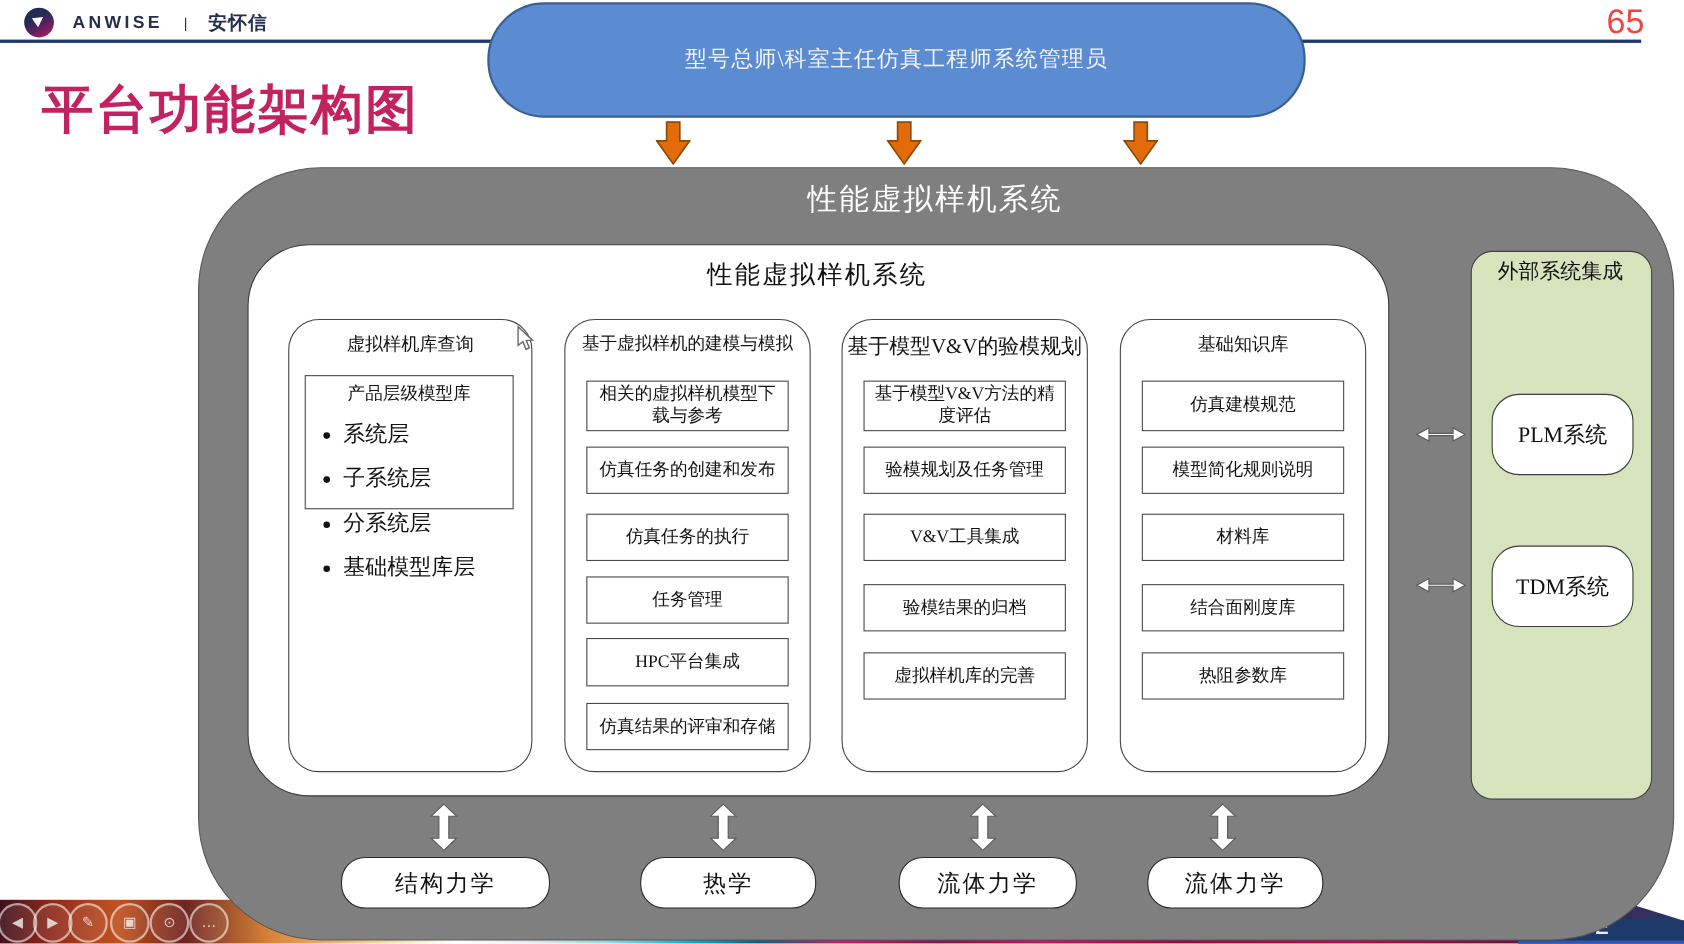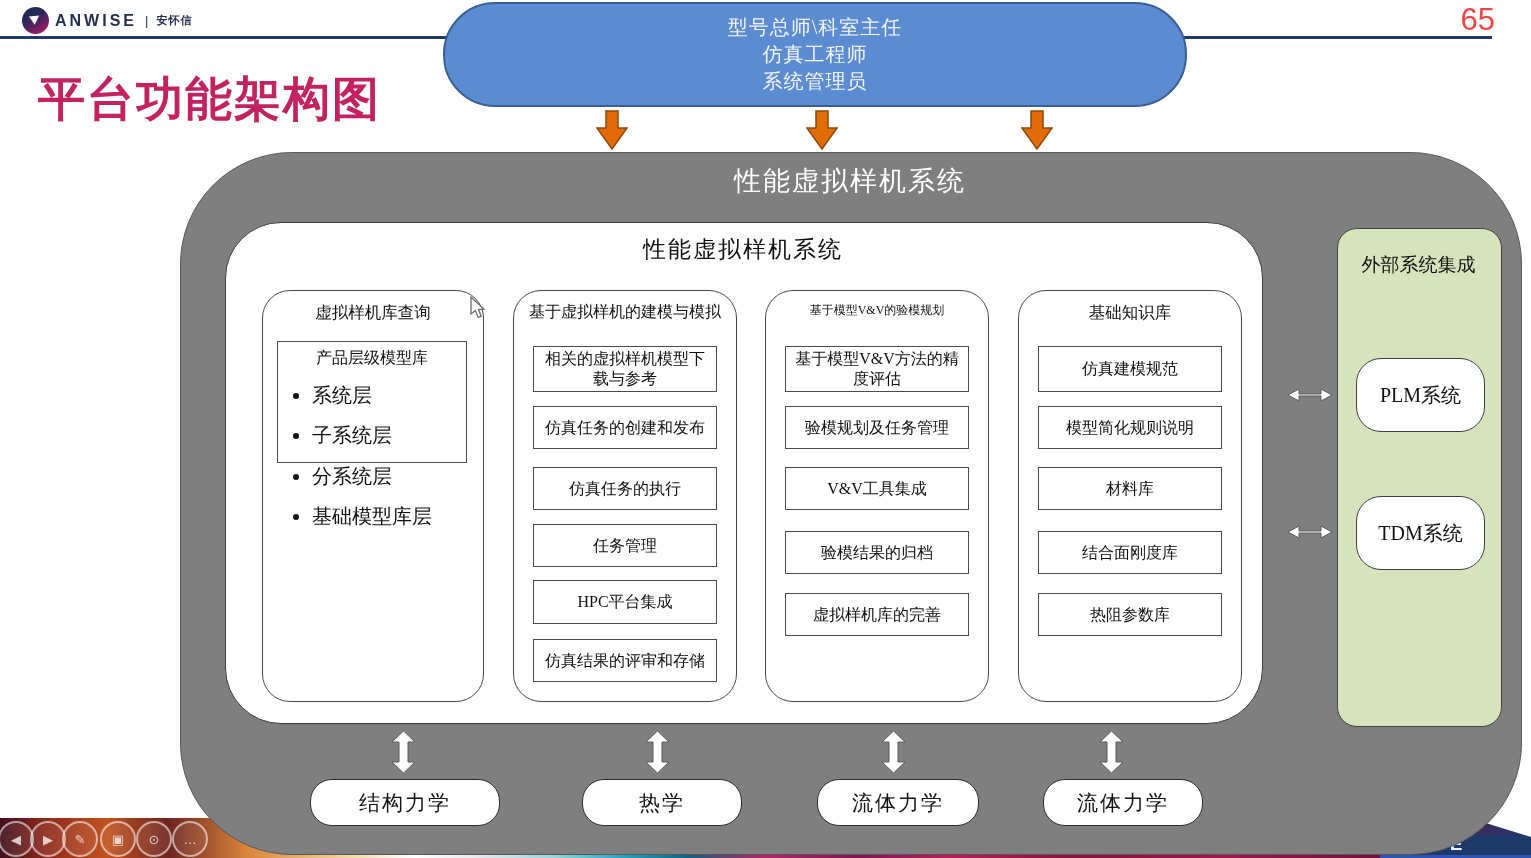--- a/index.html
+++ b/index.html
@@ -1,38 +1,38 @@
 <!DOCTYPE html>
 <html><head>
 <meta charset="utf-8">
 <style>
   html,body{margin:0;padding:0;background:#fff;}
   .slide{position:relative;width:1531px;height:858px;background:#ffffff;overflow:hidden;
          font-family:"Liberation Serif",serif;color:#1a1a1a;}
   .abs{position:absolute;}
 
   
-  .logo{left:22px;top:7px;display:flex;align-items:center;gap:6px;font-family:"Liberation Sans",sans-serif;}
+  .logo{left:22px;top:7px;display:flex;align-items:center;gap:17px;font-family:"Liberation Sans",sans-serif;}
   .logo-mark{width:27px;height:27px;border-radius:50%;
       background:linear-gradient(150deg,#232a56 35%,#5a2060 60%,#c21a5e 100%);
       position:relative;}
   .logo-mark::after{content:"";position:absolute;left:9px;top:6px;width:0;height:0;
       border-left:9px solid #fff;border-top:5px solid transparent;border-bottom:5px solid transparent;
       transform:rotate(-35deg);}
   .logo-brand{font-weight:bold;letter-spacing:3px;font-size:16px;color:#25304f;}
   .logo-sep{color:#25304f;font-size:13px;margin:0 2px;}
-  .logo-cn{font-size:11px;font-weight:bold;color:#25304f;letter-spacing:1px;}
+  .logo-cn{font-size:17px;font-weight:bold;color:#25304f;letter-spacing:1px;}
   .hrule{left:0;top:36px;width:1492px;height:3px;background:#20386a;}
   .pageno{right:36px;top:2px;font-family:"Liberation Sans",sans-serif;font-size:31px;color:#ef4444;}
   .slide-title{left:38px;top:68px;font-family:"Liberation Sans",sans-serif;
       font-weight:900;font-size:47px;letter-spacing:2px;color:#c22360;}
 
   
   .roles-pill{left:443px;top:2px;width:740px;height:101px;border-radius:52px;
-      background:#5b8bd0;border:2px solid #3a5f94;display:flex;flex-direction:column;
+      background:#5b8bd0;border:2px solid #3a5f94;display:flex;flex-direction:row;
       justify-content:center;align-items:center;z-index:5;}
   .roles-pill div{color:#f5f5f8;font-size:20px;line-height:27px;letter-spacing:1px;}
 
   .down-arrow{top:110px;width:32px;height:40px;z-index:4;}
 
   
   .grey-box{left:180px;top:152px;width:1340px;height:701px;background:#7f7f7f;
       border:1.5px solid #585858;border-radius:112px;z-index:2;}
   .grey-title{left:180px;top:163px;width:1340px;text-align:center;color:#fff;
       font-size:27px;letter-spacing:2px;z-index:3;}
@@ -52,21 +52,21 @@
       font-size:16px;line-height:1.25;color:#111;padding:2px 6px;box-sizing:border-box;}
   .listbox{position:absolute;left:14px;right:16px;background:#fff;border:1.2px solid #4a4a4a;
       box-sizing:border-box;padding:6px 4px 4px 4px;color:#111;}
   .listbox .lb-title{text-align:center;font-size:16px;margin-bottom:2px;}
   .listbox ul{margin:0;padding-left:30px;}
   .listbox li{font-size:20px;line-height:1.42;margin-top:12px;}
 
   
   .ext-box{left:1337px;top:228px;width:163px;height:497px;background:#d6e3bc;
       border:1.4px solid #424242;border-radius:20px;z-index:3;}
-  .ext-title{left:1337px;top:252px;width:163px;text-align:center;font-size:19px;color:#111;z-index:4;}
+  .ext-title{left:1337px;top:234px;width:163px;text-align:center;font-size:19px;color:#111;z-index:4;}
   .sysbox{position:absolute;width:127px;height:72px;left:1356px;background:#fff;
       border:1.4px solid #3e3e3e;border-radius:25px;display:flex;align-items:center;
       justify-content:center;font-size:20px;color:#111;z-index:4;}
   .h-arrow{left:1287px;width:46px;height:30px;z-index:4;}
 
   
   .mod-pill{position:absolute;top:779px;height:45px;background:#fff;border:1.6px solid #2b2b2b;
       border-radius:22px;display:flex;align-items:center;justify-content:center;
       font-size:21px;color:#111;z-index:4;letter-spacing:2px;}
   .v-arrow{top:730px;width:27px;height:44px;z-index:4;}
@@ -157,21 +157,21 @@
     <div class="col-title" style="font-size:16px">基于虚拟样机的建模与模拟</div>
     <div class="fbox" style="top:55px;height:46px">相关的虚拟样机模型下载与参考</div>
     <div class="fbox" style="top:115px;height:43px">仿真任务的创建和发布</div>
     <div class="fbox" style="top:176px;height:43px">仿真任务的执行</div>
     <div class="fbox" style="top:233px;height:43px">任务管理</div>
     <div class="fbox" style="top:289px;height:44px">HPC平台集成</div>
     <div class="fbox" style="top:348px;height:43px">仿真结果的评审和存储</div>
   </div>
 
   <div class="col" style="left:765px;width:222px">
-    <div class="col-title" style="font-size:12px">基于模型V&amp;V的验模规划</div>
+    <div class="col-title" style="font-size:19px">基于模型V&amp;V的验模规划</div>
     <div class="fbox" style="top:55px;height:46px">基于模型V&amp;V方法的精度评估</div>
     <div class="fbox" style="top:115px;height:43px">验模规划及任务管理</div>
     <div class="fbox" style="top:176px;height:43px">V&amp;V工具集成</div>
     <div class="fbox" style="top:240px;height:43px">验模结果的归档</div>
     <div class="fbox" style="top:302px;height:43px">虚拟样机库的完善</div>
   </div>
 
   <div class="col" style="left:1018px;width:222px">
     <div class="col-title">基础知识库</div>
     <div class="fbox" style="top:55px;height:46px">仿真建模规范</div>

